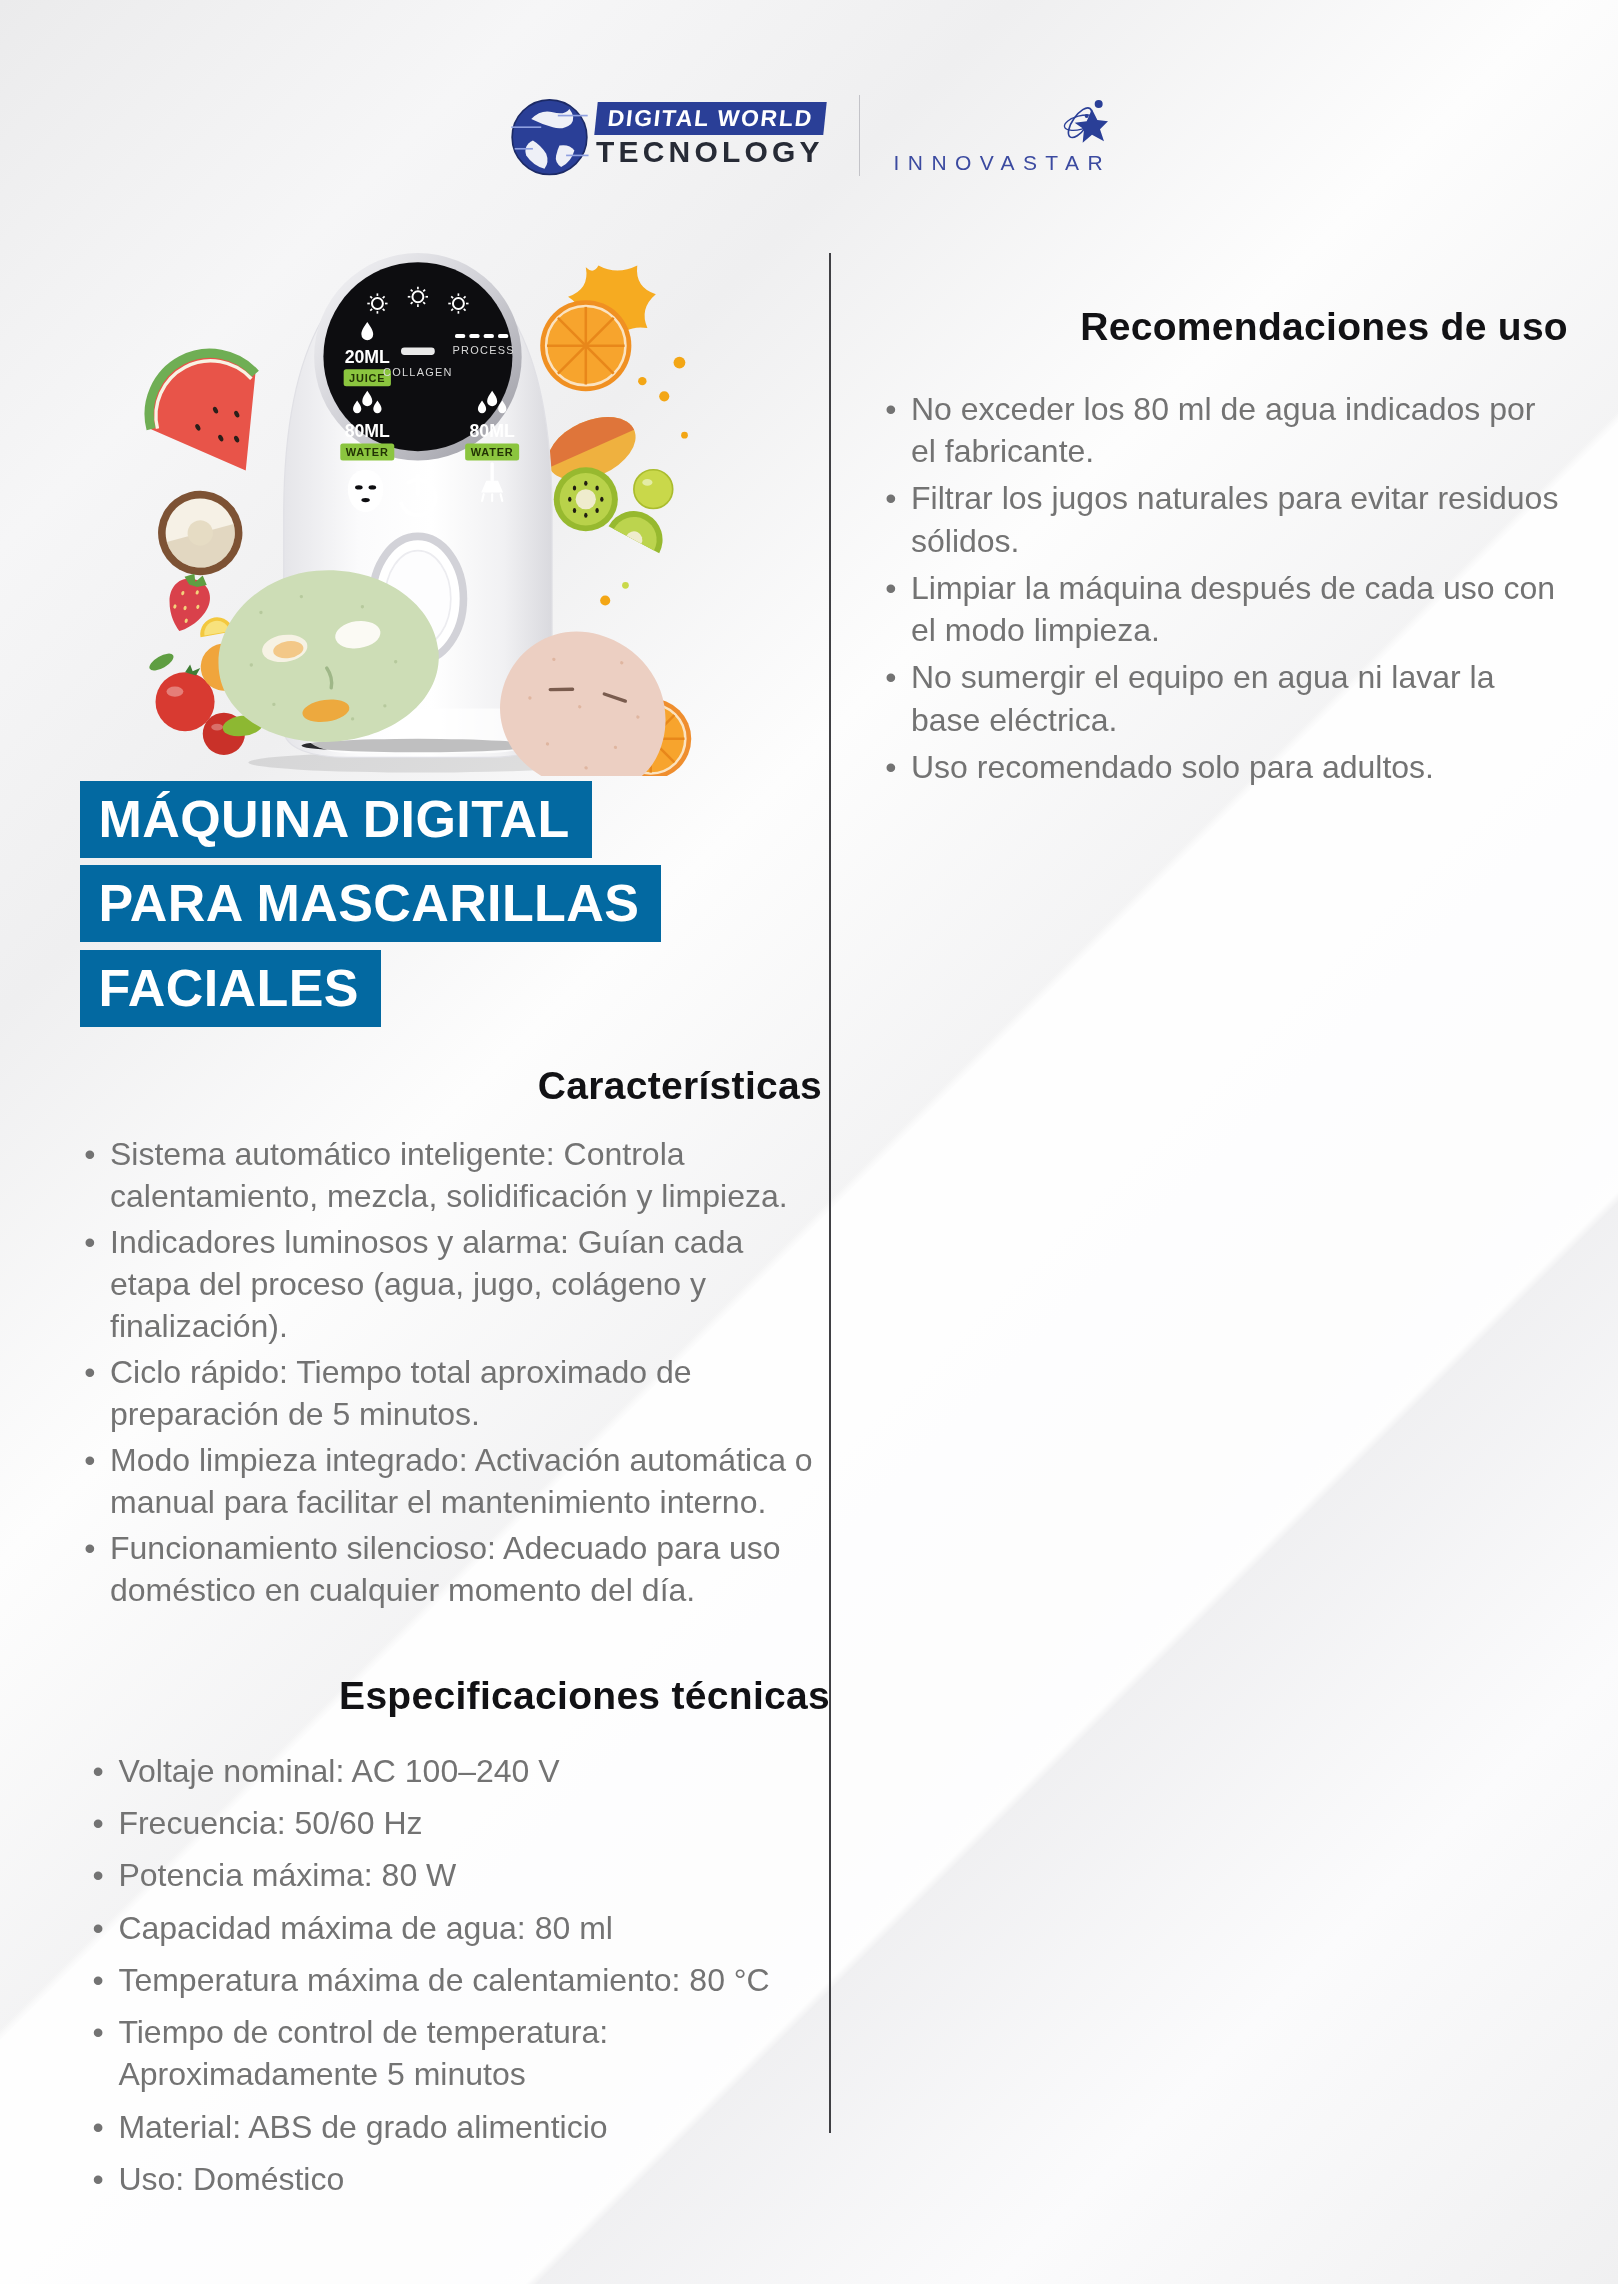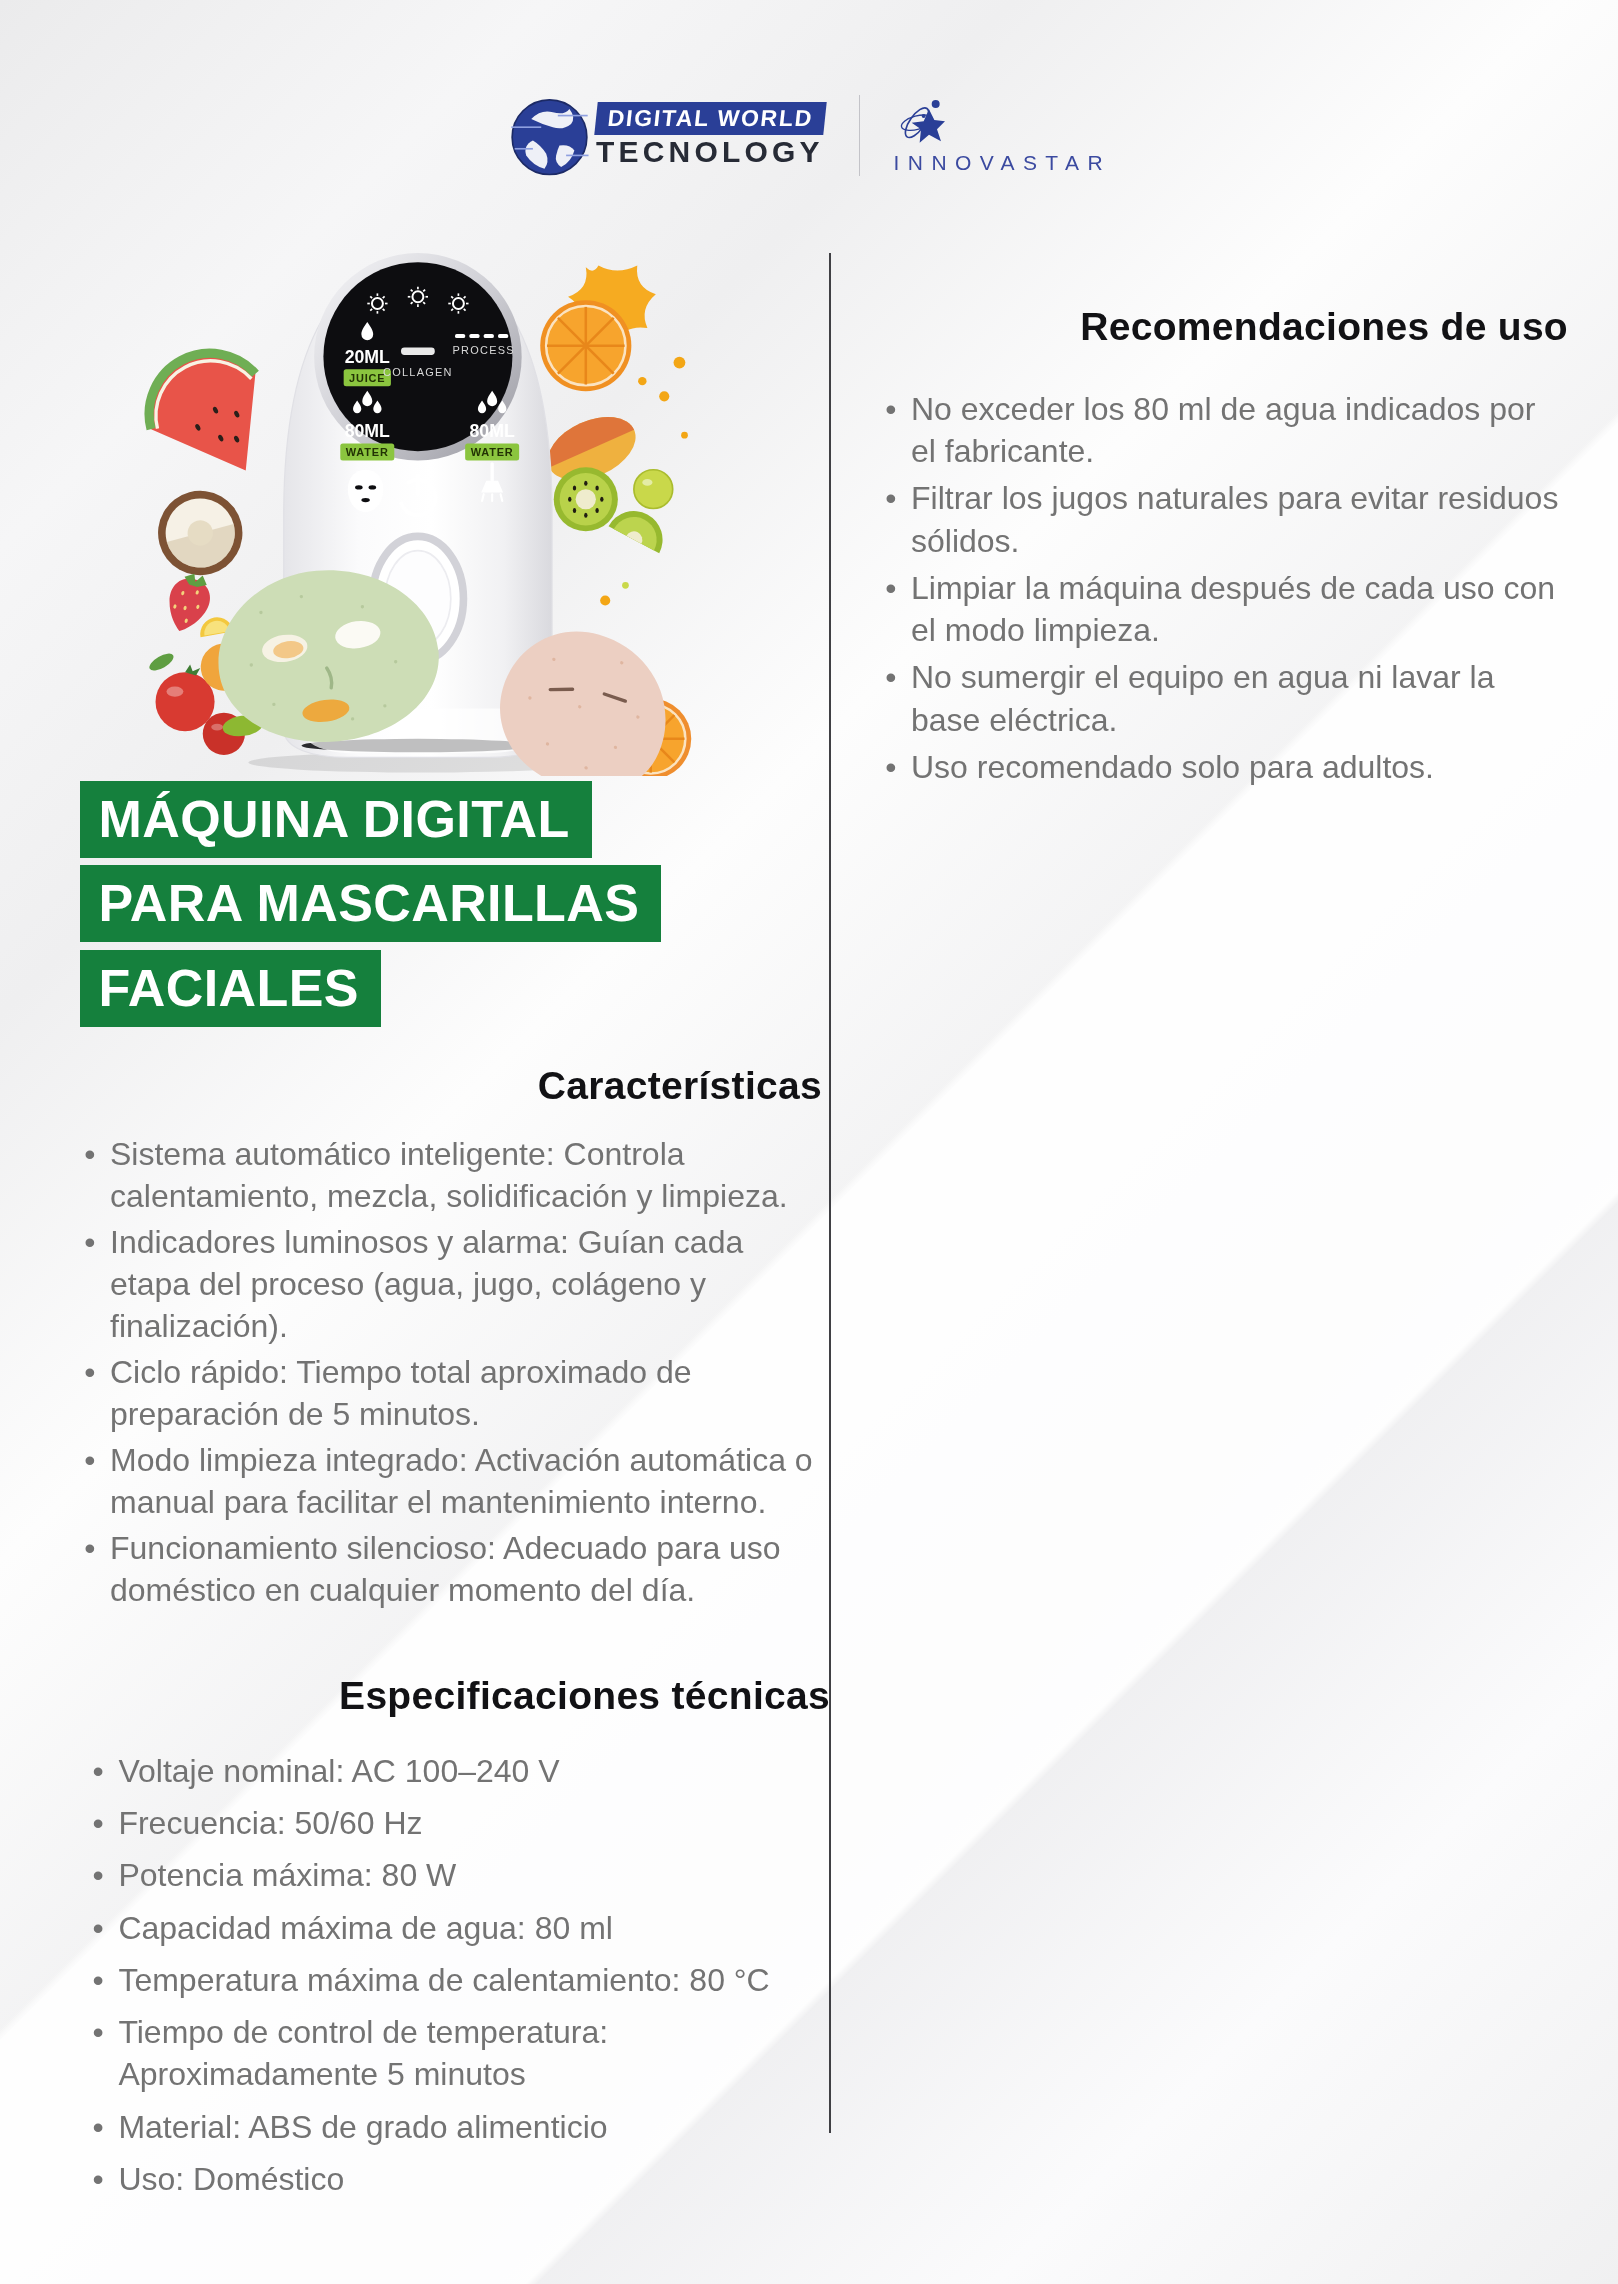--- a/index.html
+++ b/index.html
@@ -12,36 +12,36 @@
   }
   .page{position:absolute;inset:0;}
 
   
   .logos{position:absolute;top:94px;left:0;width:100%;display:flex;justify-content:center;align-items:center;gap:34px;}
   .dwt{display:flex;align-items:center;gap:5px;}
   .dwt-text{display:flex;flex-direction:column;align-items:flex-start;}
   .dwt-l1{display:inline-block;background:#2a3f97;color:#fff;font-weight:800;font-size:23px;letter-spacing:1.7px;padding:2.5px 11.8px 3.4px;transform:skewX(-6deg);}
   .dwt-l2{color:#272b36;font-weight:800;font-size:30px;letter-spacing:4.2px;margin-top:0.8px;}
   .logo-sep{width:0.8px;height:81px;background:#c3c3c8;}
-  .innovastar{display:flex;flex-direction:column;align-items:flex-start;gap:3.4px;}
+  .innovastar{display:flex;flex-direction:column;align-items:flex-end;gap:3.4px;}
   .innovastar .brand{font-size:21px;letter-spacing:8.4px;color:#3b4aa0;font-weight:500;}
 
   
   .col-divider{position:absolute;left:829px;top:253px;width:1.7px;height:1880px;background:#404044;}
 
   
   .product{position:absolute;left:126px;top:236px;width:599px;height:540px;margin:0;text-align:center;}
   .product svg{width:100%;height:100%;display:block;}
   .disp-txt{font-family:"Liberation Sans",sans-serif;font-weight:bold;fill:#fff;}
   .disp-sub{font-family:"Liberation Sans",sans-serif;fill:#d8d8d8;letter-spacing:1.5px;}
   .badge-txt{font-family:"Liberation Sans",sans-serif;font-weight:bold;fill:#223204;letter-spacing:1px;}
 
   
   .title-blocks{position:absolute;left:80px;top:781px;}
-  .tblock{display:table;background:#15803d;color:#fff;font-weight:800;font-size:52px;letter-spacing:0.4px;padding:7.6px 22px 9.3px 18.5px;margin-bottom:7.6px;white-space:nowrap;}
+  .tblock{display:table;background:#0369a1;color:#fff;font-weight:800;font-size:52px;letter-spacing:0.4px;padding:7.6px 22px 9.3px 18.5px;margin-bottom:7.6px;white-space:nowrap;}
 
   
   .sec{position:absolute;}
   .sec h2{font-size:39px;font-weight:800;color:#121215;margin:0;letter-spacing:0.3px;text-align:right;}
   .sec ul{list-style:none;margin:0;padding:0;font-size:32px;line-height:1.32;color:#737373;}
   .sec li{position:relative;padding-left:30px;}
   .sec li::before{content:"•";position:absolute;left:4.2px;top:0;}
   .features{left:80px;top:1052px;width:742px;}
   .features h2{margin:12px 0 25px 5px;}
   .features li{margin-bottom:3.4px;max-width:725px;}

